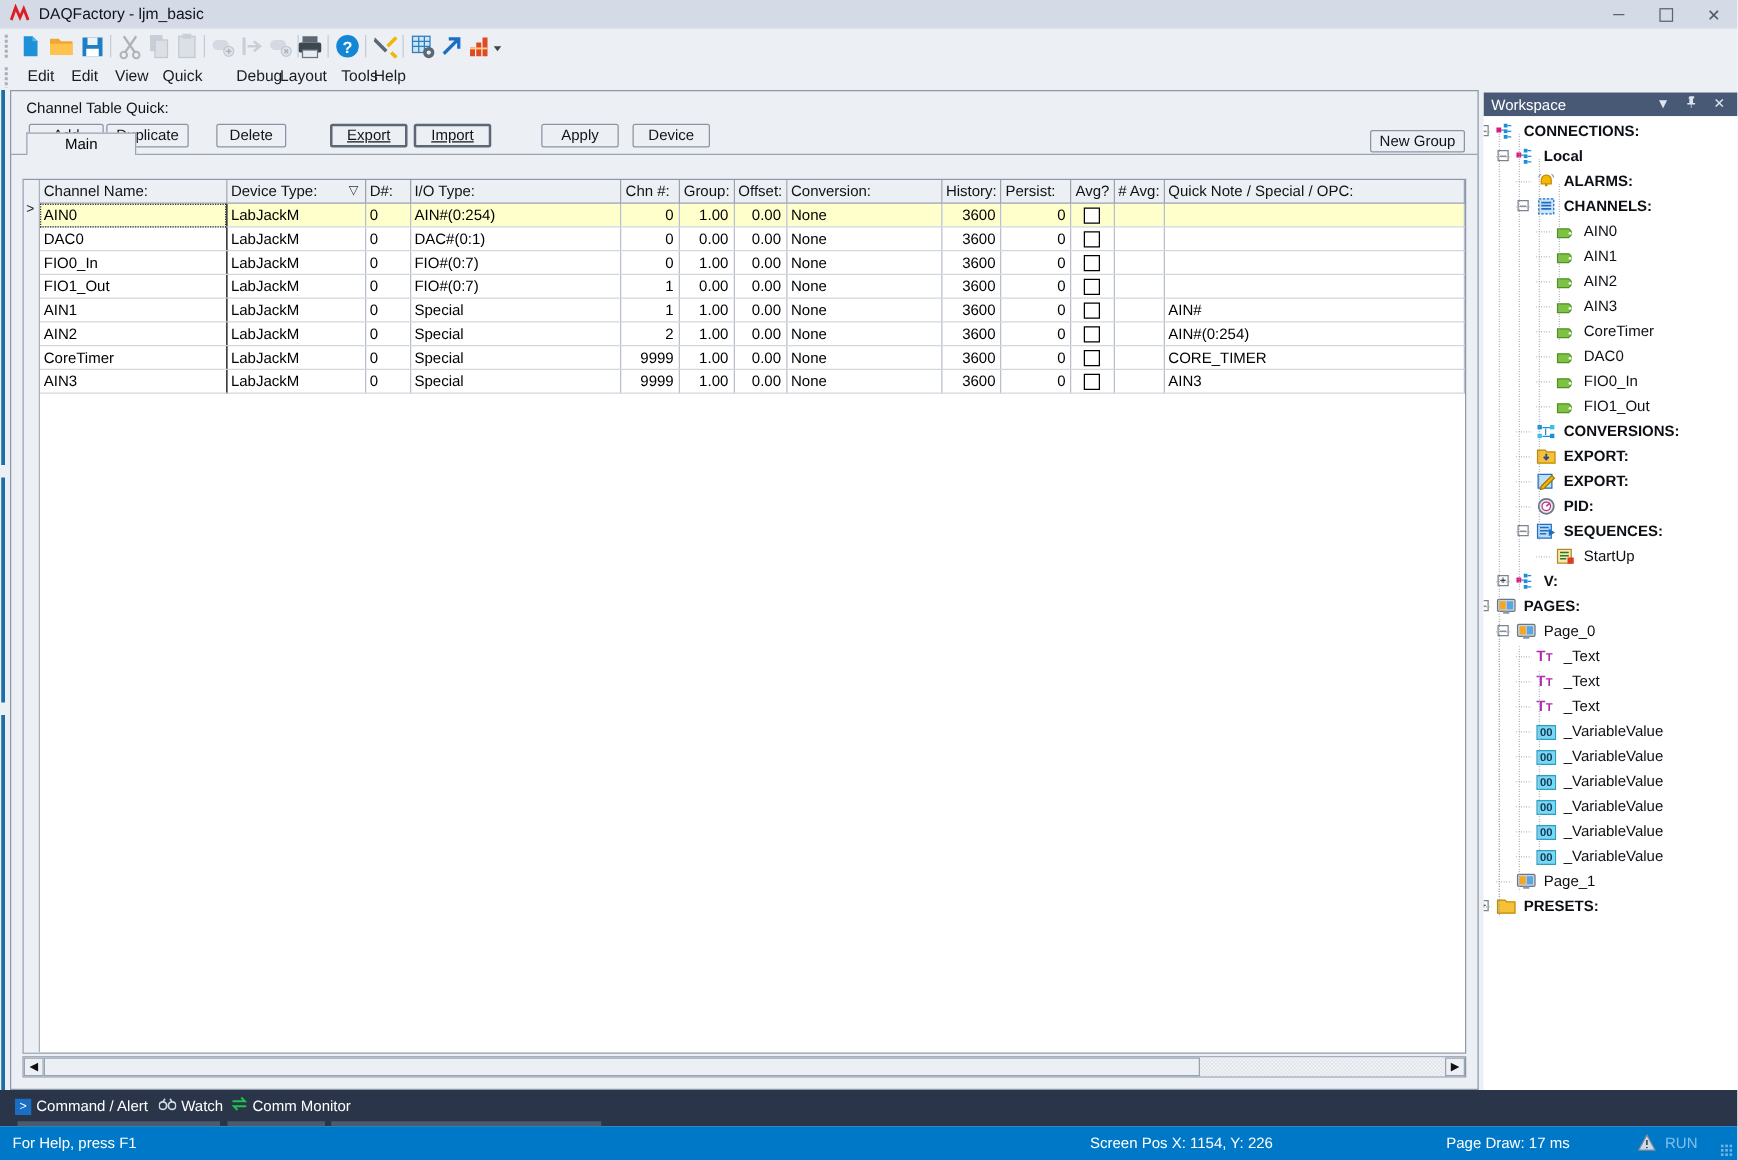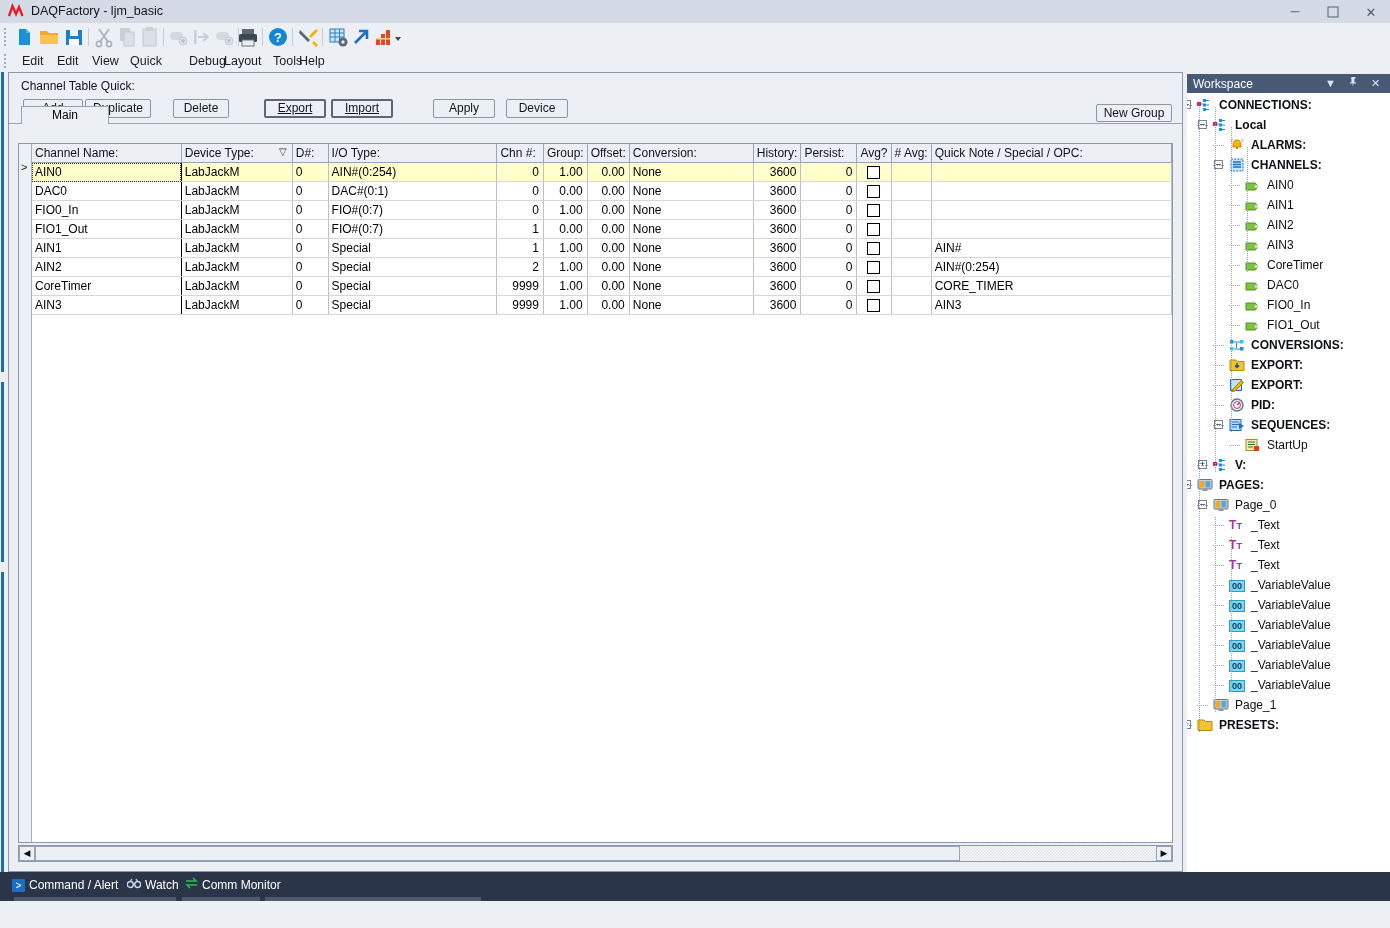--- a/index.html
+++ b/index.html
@@ -803,14 +803,27 @@
         <svg width="13" height="12" viewBox="0 0 13 12">
             <path d="M1 4 h10 l-3 -3 M12 8 h-10 l3 3" stroke="#22c24e" stroke-width="1.5" fill="none"></path>
           </svg>
       </span><span>Comm Monitor</span>
     </div>
     <div class="btbar" style="left:14px;width:162px"></div>
     <div class="btbar" style="left:182px;width:78px"></div>
     <div class="btbar" style="left:265px;width:216px"></div>
   </div>
 
+  <div class="status">
+    <div class="st" style="left:10px">For Help, press F1</div>
+    <div class="st" style="left:872px">Screen Pos X: 1154, Y: 226</div>
+    <div class="st" style="left:1157px">Page Draw: 17 ms</div>
+    <div class="st" style="left:1310px">
+      <svg width="15" height="14" viewBox="0 0 15 14">
+          <path d="M7.5 1 L14 13 H1 Z" fill="#cfd9e6" stroke="#7f8c9c" stroke-width="1"></path>
+          <path d="M7.5 5 v4 M7.5 10.6 v1" stroke="#3a4450" stroke-width="1.3"></path>
+        </svg>
+    </div>
+    <div class="st dim" style="left:1332px">RUN</div>
+    <div class="grip3"></div>
+  </div>
 
 </div>
 
 </body></html>

